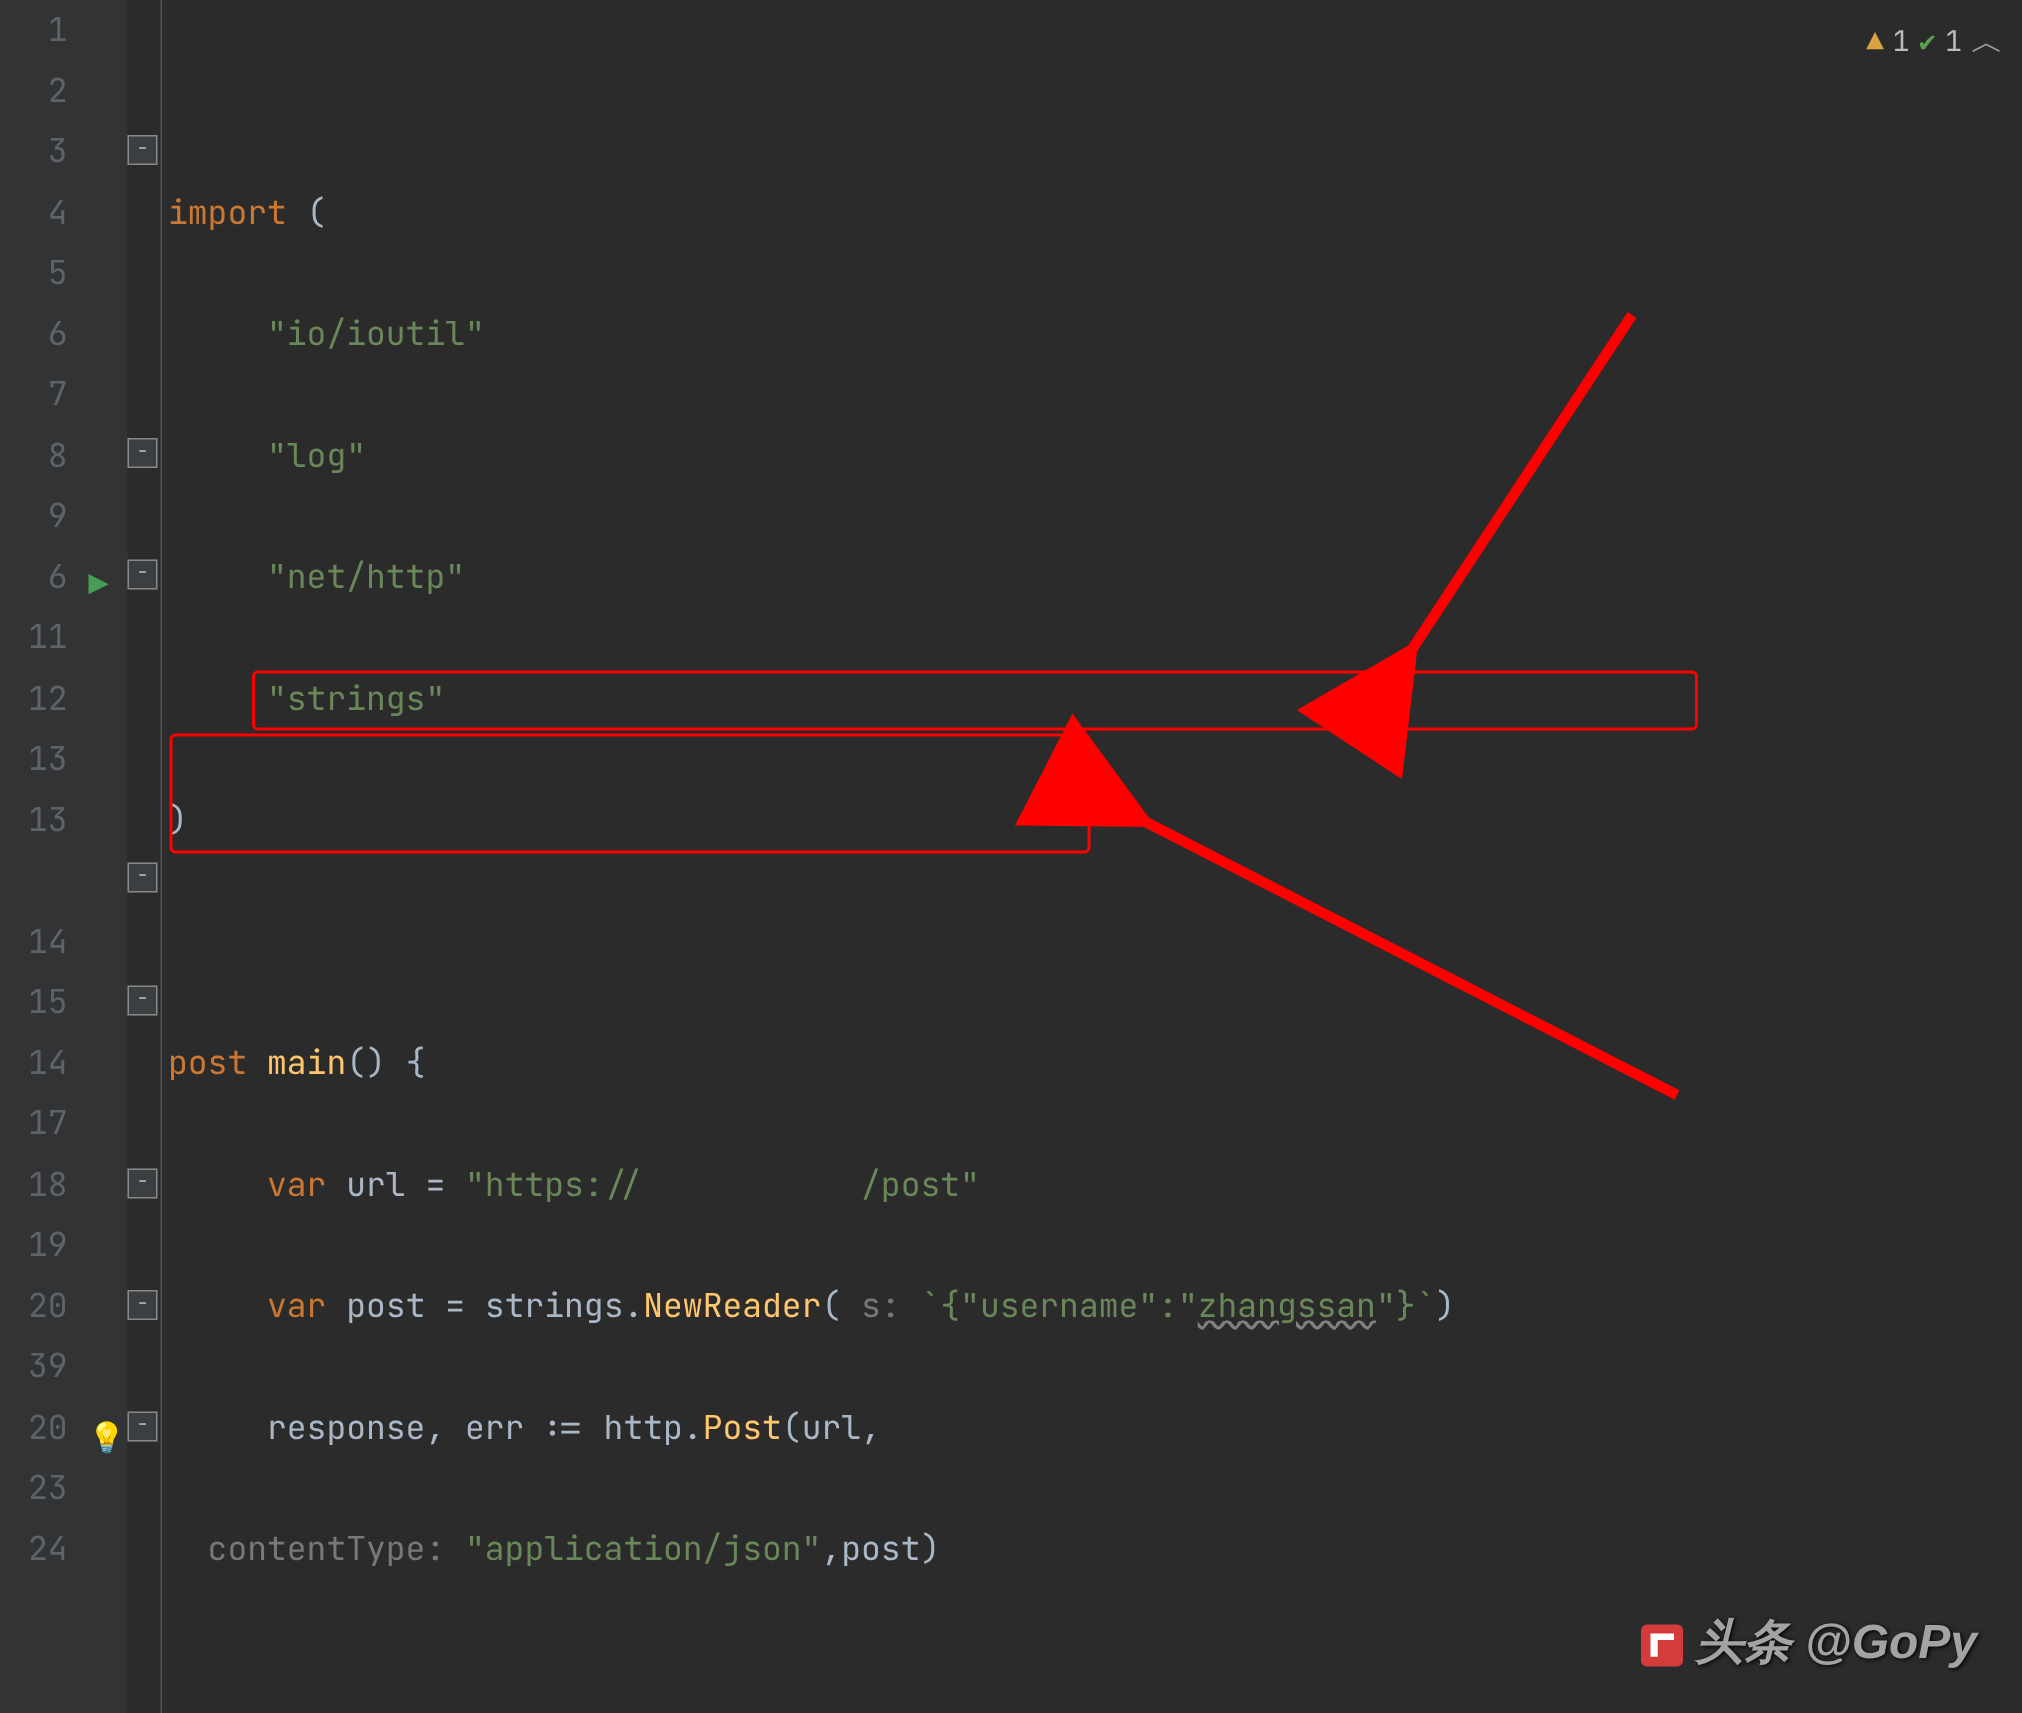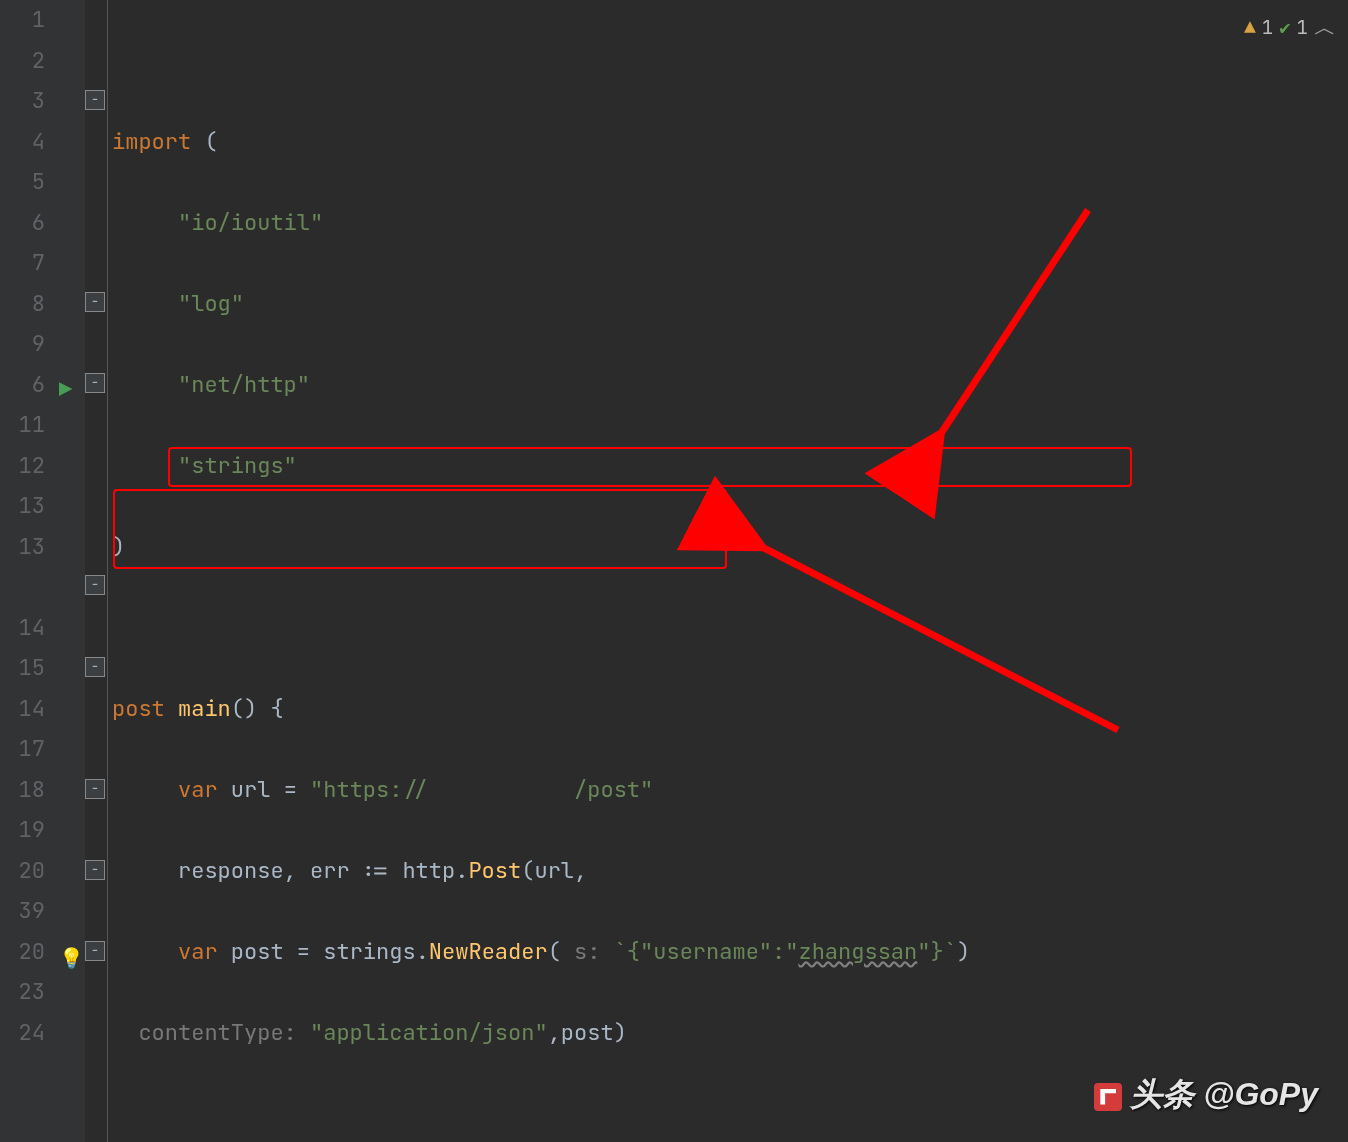--- a/index.html
+++ b/index.html
@@ -18,21 +18,21 @@
   .fn{color:#ffc66d;}
   .hint{color:#787878;}
   .wavy{text-decoration:underline wavy #808080;}
   .box1{position:absolute;border:2px solid red;border-radius:4px;left:60px;top:447px;width:960px;height:36px;pointer-events:none;}
   .box2{position:absolute;border:2px solid red;border-radius:4px;left:5px;top:489px;width:610px;height:76px;pointer-events:none;}
   svg.overlay{position:absolute;left:0;top:0;pointer-events:none;}
   .inspections{position:absolute;right:12px;top:8px;display:flex;align-items:center;gap:6px;font-size:19px;color:#bbb;}
   .warn-ico{color:#d9a343;}
   .ok-ico{color:#5b9e4d;}
   .chev{color:#9aa0a6;cursor:pointer;font-size:22px;}
-  .watermark{position:absolute;right:30px;bottom:25px;color:#e5e5e5;font:italic 700 32px sans-serif;text-shadow:1px 1px 3px #000;}
+  .watermark{position:absolute;right:30px;bottom:25px;color:#a3a3a3;font:italic 700 32px sans-serif;text-shadow:1px 1px 3px #000;}
   .watermark .logo{display:inline-block;width:28px;height:28px;background:#d43c3c;border-radius:4px;vertical-align:middle;margin-right:8px;position:relative;}
   .watermark .logo::after{content:"";position:absolute;left:6px;top:6px;width:16px;height:16px;background:#fff;clip-path:polygon(0 0,100% 0,100% 30%,30% 30%,30% 100%,0 100%);}
 </style>
 </head>
 <body>
 
 <div class="editor">
   <div class="gutter">
     <div>1</div>
     <div>2</div>
@@ -79,22 +79,22 @@
 <div class="ln"></div>
 <div class="ln"><span class="kw">import</span><span> (</span></div>
 <div class="ln">     <span class="str">"io/ioutil"</span></div>
 <div class="ln">     <span class="str">"log"</span></div>
 <div class="ln">     <span class="str">"net/http"</span></div>
 <div class="ln">     <span class="str">"strings"</span></div>
 <div class="ln"><span>)</span></div>
 <div class="ln"></div>
 <div class="ln"><span class="kw">post</span><span class="fn"> main</span><span>() {</span></div>
 <div class="ln">     <span class="kw">var</span><span> url = </span><span class="str">"https://</span><span class="str" style="filter:blur(4px);">           </span><span class="str">/post"</span></div>
+<div class="ln">     <span class="kw">var</span><span> post = strings.</span><span class="fn">NewReader</span><span>(</span><span class="hint"> s: </span><span class="str">`{"username":"</span><span class="str wavy">zhangssan</span><span class="str">"}`</span><span>)</span></div>
 <div class="ln">     <span>response, err := http.</span><span class="fn">Post</span><span>(url,</span></div>
-<div class="ln">     <span class="kw">var</span><span> post = strings.</span><span class="fn">NewReader</span><span>(</span><span class="hint"> s: </span><span class="str">`{"username":"</span><span class="str wavy">zhangssan</span><span class="str">"}`</span><span>)</span></div>
 <div class="ln">  <span class="hint">contentType: </span><span class="str">"application/json"</span><span>,post)</span></div>
 
 
 
 
 
 
 
 
 

